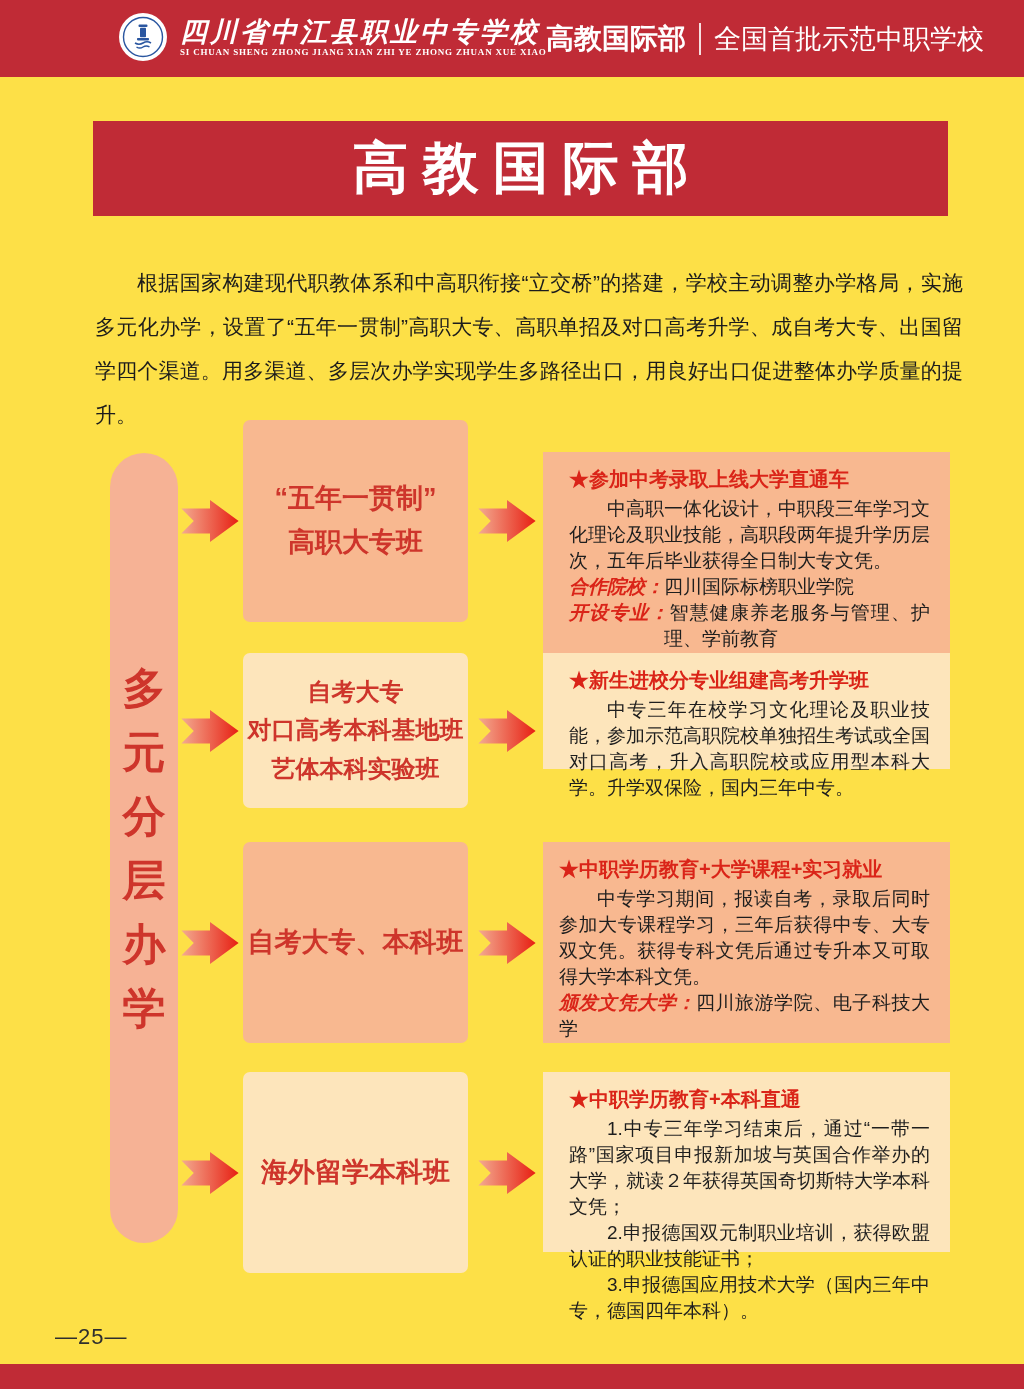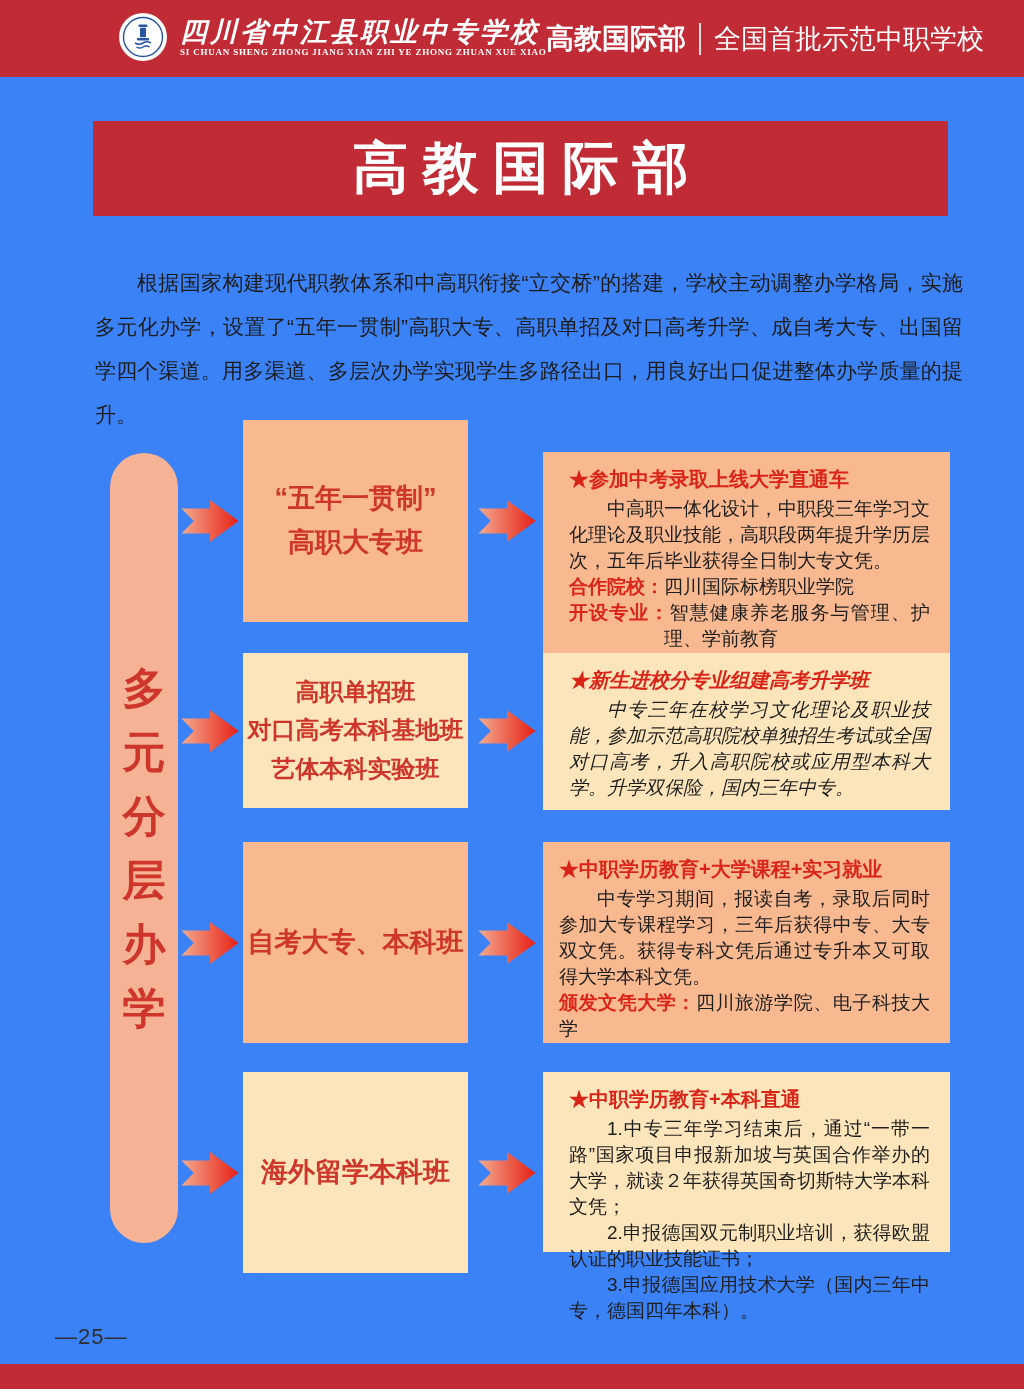--- a/index.html
+++ b/index.html
@@ -1,18 +1,18 @@
 <!DOCTYPE html>
 <html style="--primary-red: #c02b36; --accent-red: #da2418; --class-red: #ce352b; --peach: #f8b890; --cream: #fde5bb; --capsule-peach: #f6b295; --arrow-from: #f3ab91; --arrow-to: #e71f12;"><head>
 <meta charset="utf-8">
 <style>
   * { margin:0; padding:0; box-sizing:border-box; }
   html,body { background:#ffffff; }
   body { font-family:"Liberation Sans", sans-serif; }
-  .page { position:relative; width:1024px; height:1389px; background:#3b82f6; overflow:hidden; margin:0 auto; }
+  .page { position:relative; width:1024px; height:1389px; background:#fde047; overflow:hidden; margin:0 auto; }
 
   
   .topbar { position:absolute; left:0; top:0; width:100%; height:77px; background:var(--primary-red); }
   .brand { position:absolute; left:118px; top:12px; display:flex; align-items:center; gap:12px; }
   .logo { width:50px; height:50px; flex:0 0 auto; }
   .brand-text { display:flex; flex-direction:column; }
   .school-cn { color:#fff; font-size:27px; font-weight:bold; font-style:italic; letter-spacing:3px; line-height:30px; }
   .school-py { color:#fff; font-size:9px; font-weight:bold; font-family:"Liberation Serif", serif; letter-spacing:0.8px; }
   .dept-badge { position:absolute; right:40px; top:0; height:77px; display:flex; align-items:center; gap:13px; color:#fff; }
   .dept { font-size:28px; font-weight:bold; }
@@ -31,29 +31,29 @@
   
   .flow { position:absolute; left:0; top:0; width:100%; height:100%; }
   .capsule { position:absolute; left:110px; top:453px; width:68px; height:790px; background:var(--capsule-peach);
              border-radius:34px; display:flex; flex-direction:column; align-items:center; justify-content:center; gap:21px; }
   .capsule span { font-size:43px; font-weight:bold; color:var(--class-red); line-height:1; }
 
   .flow-row { position:absolute; left:0; width:100%; }
   .arrow { position:absolute; top:50%; transform:translateY(-50%); width:58px; height:42px; }
   .arrow.a1 { left:181px; } .arrow.a2 { left:478px; }
   .class-box { position:absolute; left:243px; width:225px; height:100%;
-               display:flex; flex-direction:column; align-items:center; justify-content:center; padding:7px; }
+               display:flex; flex-direction:column; align-items:center; justify-content:center; padding:7px;border-radius:7px; }
   .class-box .line { font-size:27px; font-weight:bold; color:var(--class-red); line-height:1.62; white-space:nowrap; }
   .class-box.dense .line { font-size:24px; line-height:1.6; }
   .desc-box { position:absolute; left:543px; width:407px; padding:13px 20px 8px 26px; }
   .desc-title { color:var(--accent-red); font-weight:bold; font-size:20px; line-height:29px; margin-bottom:2px; }
   .desc-p { font-size:19px; line-height:26px; color:#1e1e1e; text-align:justify; font-weight:500; }
   .desc-p.indent { text-indent:2em; }
   .desc-p.hang { padding-left:5em; text-indent:-5em; }
-  .lbl { color:var(--accent-red); font-weight:bold; }
+  .lbl { color:var(--accent-red); font-weight:bold;font-style:italic; }
   .tone-peach { background:var(--peach); }
   .tone-cream { background:var(--cream); }
 
   
   .page-num { position:absolute; left:55px; top:1324px; font-size:22px; color:#2e2e2e; letter-spacing:1px; }
   .footer-bar { position:absolute; left:0; top:1364px; width:100%; height:25px; background:var(--primary-red); }
 </style>
 </head>
 <body>
 
@@ -126,25 +126,25 @@
           </div>
         </div>
         <div class="flow-row" style="top: 653px; height: 155px;">
           <div class="arrow a1"><svg viewBox="0 0 60 44" width="58" height="42">
               <polygon points="0,9 30,9 30,0 60,22 30,44 30,35 0,35 13,22" fill="url(#arrowGrad)"></polygon>
             </svg></div>
           <div class="arrow a2"><svg viewBox="0 0 60 44" width="58" height="42">
               <polygon points="0,9 30,9 30,0 60,22 30,44 30,35 0,35 13,22" fill="url(#arrowGrad)"></polygon>
             </svg></div>
           <div class="class-box tone-cream dense">
-            <div class="line">高职单招班</div>
+            <div class="line">自考大专</div>
             <div class="line">对口高考本科基地班</div>
             <div class="line">艺体本科实验班</div>
           </div>
-          <div class="desc-box tone-cream" style="height: 157px; font-style: italic;">
+          <div class="desc-box tone-cream" style="height: 116px;">
             <div class="desc-title">★新生进校分专业组建高考升学班</div>
             <p class="desc-p indent">中专三年在校学习文化理论及职业技能，参加示范高职院校单独招生考试或全国对口高考，升入高职院校或应用型本科大学。升学双保险，国内三年中专。</p>
           </div>
         </div>
         <div class="flow-row" style="top: 842px; height: 201px;">
           <div class="arrow a1"><svg viewBox="0 0 60 44" width="58" height="42">
               <polygon points="0,9 30,9 30,0 60,22 30,44 30,35 0,35 13,22" fill="url(#arrowGrad)"></polygon>
             </svg></div>
           <div class="arrow a2"><svg viewBox="0 0 60 44" width="58" height="42">
               <polygon points="0,9 30,9 30,0 60,22 30,44 30,35 0,35 13,22" fill="url(#arrowGrad)"></polygon>

